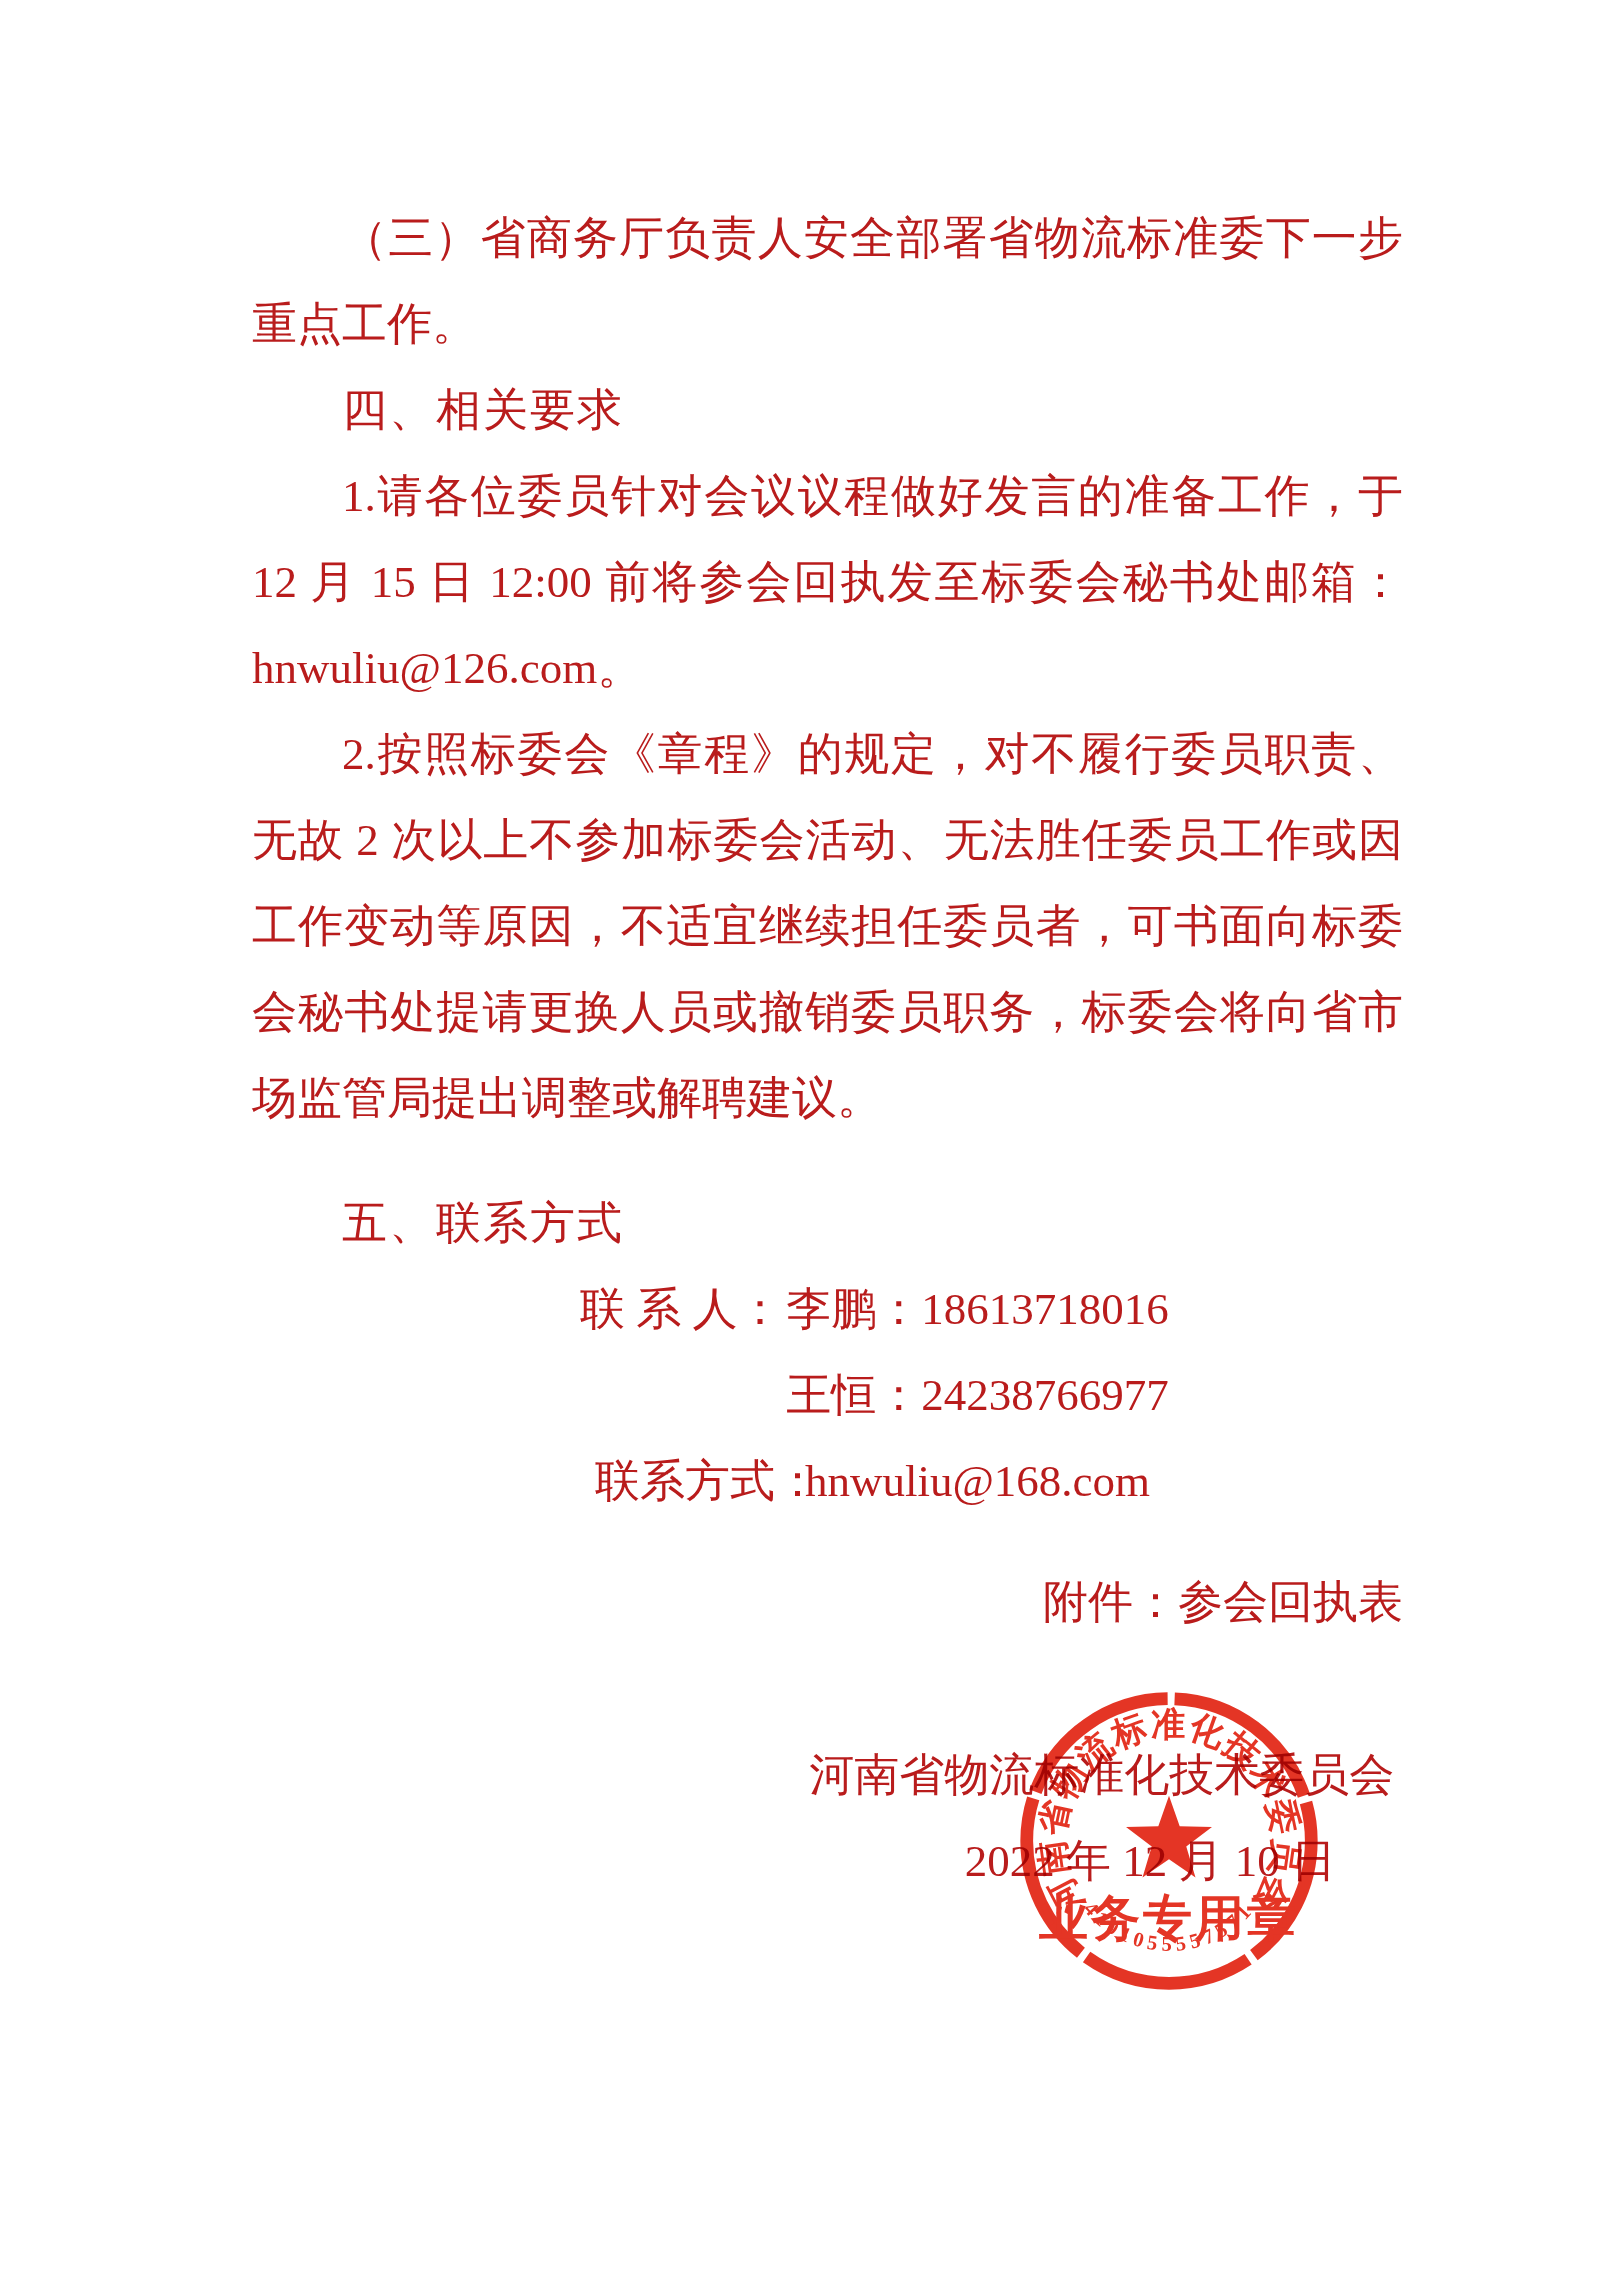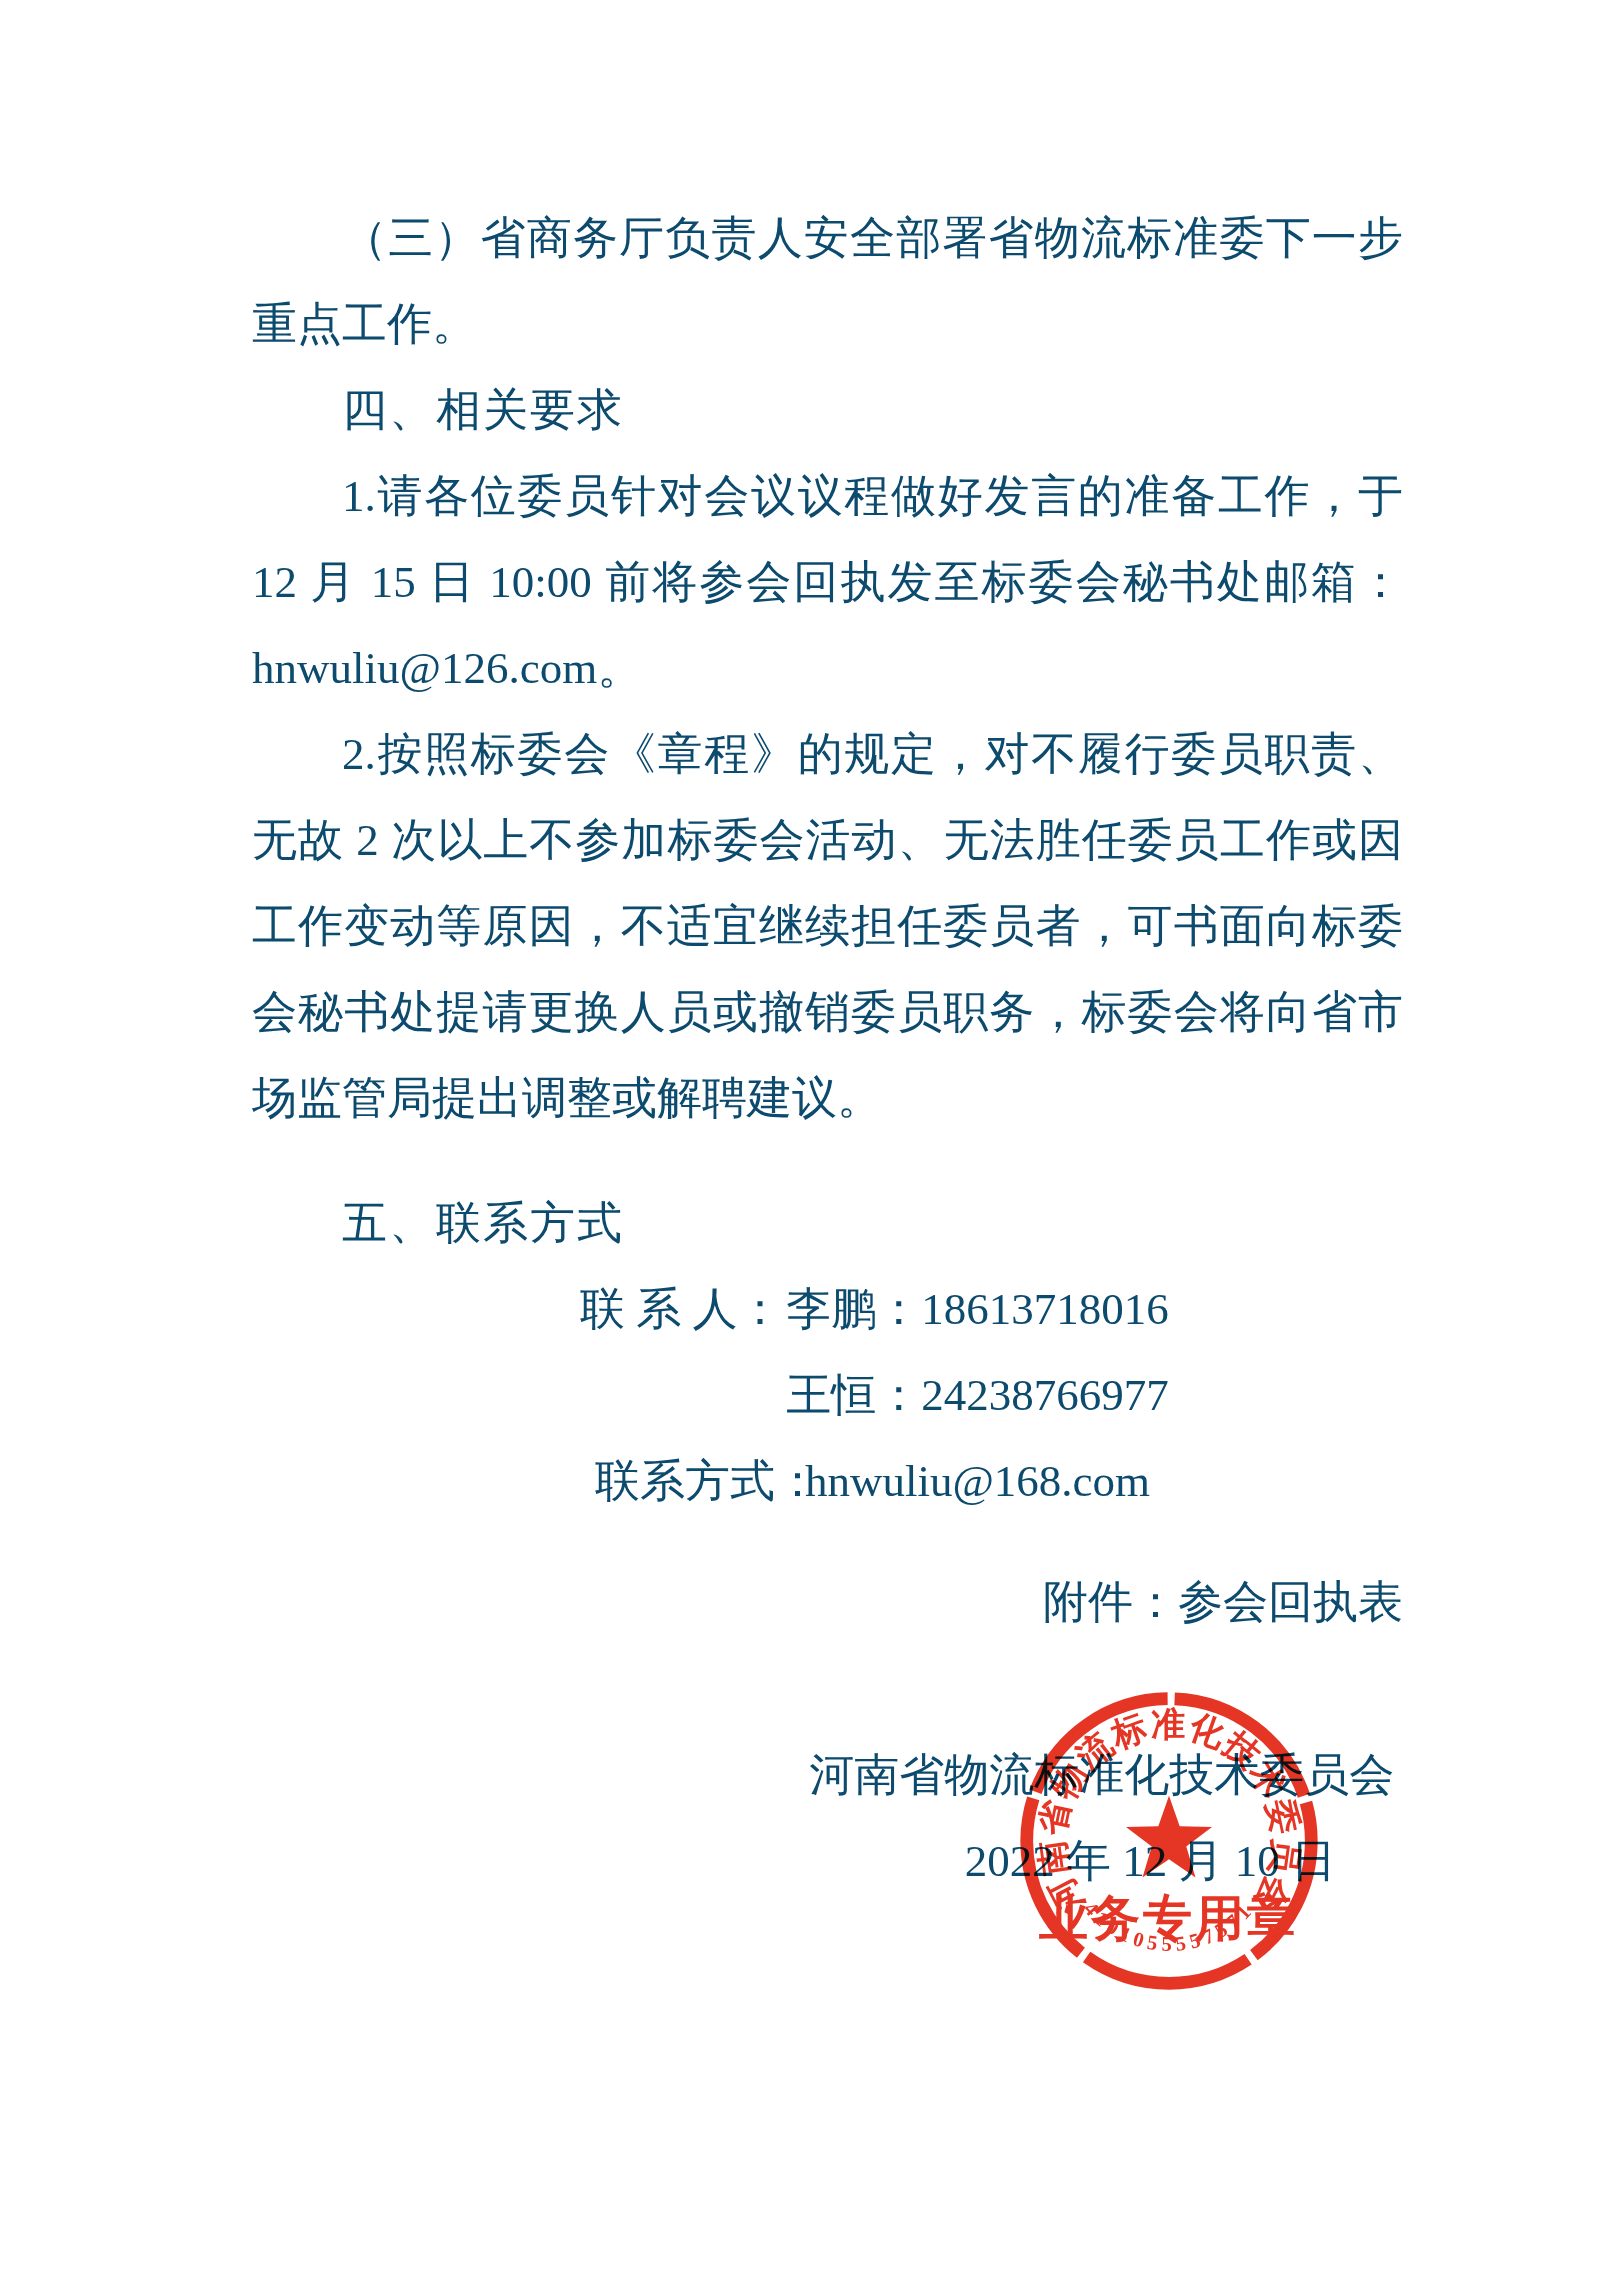--- a/index.html
+++ b/index.html
@@ -1,21 +1,21 @@
 <!DOCTYPE html>
 <html><head>
 <meta charset="utf-8">
 <style>
   html,body { margin:0; padding:0; background:#ffffff; }
   .page {
     position:relative;
     width:1621px; height:2293px;
     background:#ffffff;
     font-family:"Liberation Serif", serif;
-    color:#0c4a6e;
+    color:#b91c1c;
     overflow:hidden;
   }
   .sec {
     position:absolute; left:252px; width:1151px;
     font-size:45px; line-height:86px;
   }
   .para {
     margin:0;
     text-align:justify;
     text-justify:inter-character;
@@ -47,21 +47,21 @@
   .seal .serial-text{ font-size:21px; font-weight:700; letter-spacing:5px; }
 </style>
 </head>
 <body>
 
 <div class="page">
 
   <div class="sec" style="top:195px;">
     <p class="para">（三）省商务厅负责人安全部署省物流标准委下一步重点工作。</p>
     <p class="heading">四、相关要求</p>
-    <p class="para">1.请各位委员针对会议议程做好发言的准备工作，于 12 月 15 日 10:00 前将参会回执发至标委会秘书处邮箱：hnwuliu@126.com。</p>
+    <p class="para">1.请各位委员针对会议议程做好发言的准备工作，于 12 月 15 日 12:00 前将参会回执发至标委会秘书处邮箱：hnwuliu@126.com。</p>
     <p class="para">2.按照标委会《章程》的规定，对不履行委员职责、无故 2 次以上不参加标委会活动、无法胜任委员工作或因工作变动等原因，不适宜继续担任委员者，可书面向标委会秘书处提请更换人员或撤销委员职务，标委会将向省市场监管局提出调整或解聘建议。</p>
   </div>
 
   <div class="sec" style="top:1180px;">
     <p class="heading">五、联系方式</p>
     <div class="contact-row">
       <span class="contact-label">联 系 人：</span><span>李鹏：18613718016</span>
     </div>
     <div class="contact-row indent2">
       <span>王恒：24238766977</span>

